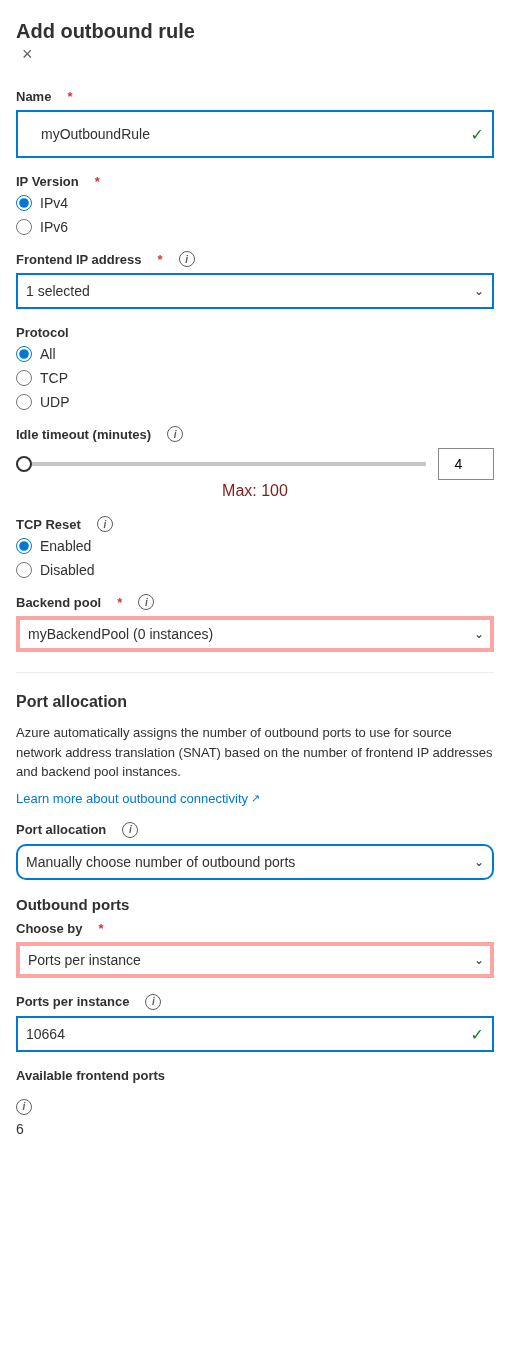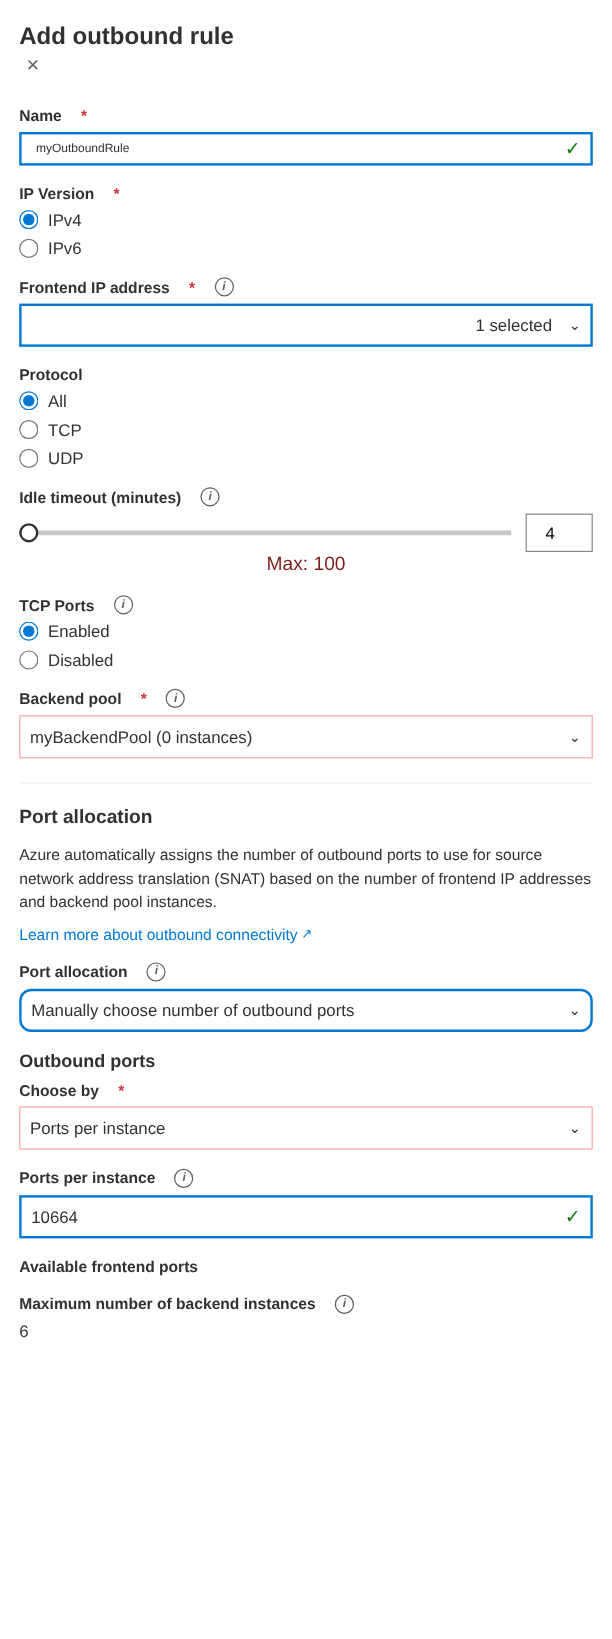--- a/index.html
+++ b/index.html
@@ -65,35 +65,34 @@
       font-style: italic;
       cursor: help;
       font-weight: 600;
     }
     .dropdown-wrapper {
       position: relative;
     }
     .dropdown-fake {
       width: 100%;
       height: 36px;
-      border: 1px solid #fca5a5;
+      border: 4px solid #fca5a5;
       padding: 0 32px 0 8px;
       font-size: 14px;
       color: #323130;
       background: #fff;
       cursor: pointer;
       display: flex;
       align-items: center;
       justify-content: space-between;
       position: relative;
     }
     .dropdown-fake.active-border {
       border-color: #0078d4;
       border-width: 2px;
-      justify-content: flex-end;
     }
     .chevron {
       position: absolute;
       right: 10px;
       top: 50%;
       transform: translateY(-50%);
       color: #323130;
       font-size: 12px;
       pointer-events: none;
     }
@@ -227,21 +226,21 @@
     <h1 class="panel-title">Add outbound rule</h1>
     <button class="close-btn">×</button>
   </div>
 
   <div class="form-group">
     <div class="form-label">
       <span>Name</span>
       <span class="required">*</span>
     </div>
     <div class="input-with-check">
-      <input type="text" value="myOutboundRule" style="width: 100%; height: 28px; border: 2px solid rgb(0, 120, 212); padding: 0px 32px 0px 12px; font-size: 10px; color: rgb(50, 49, 48); outline: none;">
+      <input type="text" value="myOutboundRule" style="width: 100%; height: 48px; border: 2px solid rgb(0, 120, 212); padding: 0px 32px 0px 23px; font-size: 14px; color: rgb(50, 49, 48); outline: none;">
       <span class="check-green">✓</span>
     </div>
   </div>
 
   <div class="form-group">
     <div class="form-label">
       <span>IP Version</span>
       <span class="required">*</span>
     </div>
     <div class="radio-group">
@@ -297,21 +296,21 @@
     </div>
     <div class="slider-row">
       <input type="range" class="slider" min="4" max="100" value="4" style="">
       <input type="number" class="slider-value" value="4" style="">
     </div>
     <div class="slider-max">Max: 100</div>
   </div>
 
   <div class="form-group">
     <div class="form-label">
-      <span>TCP Ports</span>
+      <span>TCP Reset</span>
       <span class="info-icon">i</span>
     </div>
     <div class="radio-group">
       <label class="radio-option">
         <input type="radio" class="radio-input" name="tcp_reset" checked="" style="">
         <span class="radio-label">Enabled</span>
       </label>
       <label class="radio-option">
         <input type="radio" class="radio-input" name="tcp_reset" style="">
         <span class="radio-label">Disabled</span>
@@ -385,21 +384,20 @@
     </div>
 
     <div class="form-group">
       <div class="form-label">
         <span>Available frontend ports</span>
       </div>
     </div>
 
     <div class="form-group">
       <div class="form-label">
-        <span>Maximum number of backend instances</span>
         <span class="info-icon">i</span>
       </div>
       <div class="value-display">6</div>
     </div>
 
   </div>
 
 </div>
 
 </body></html>

